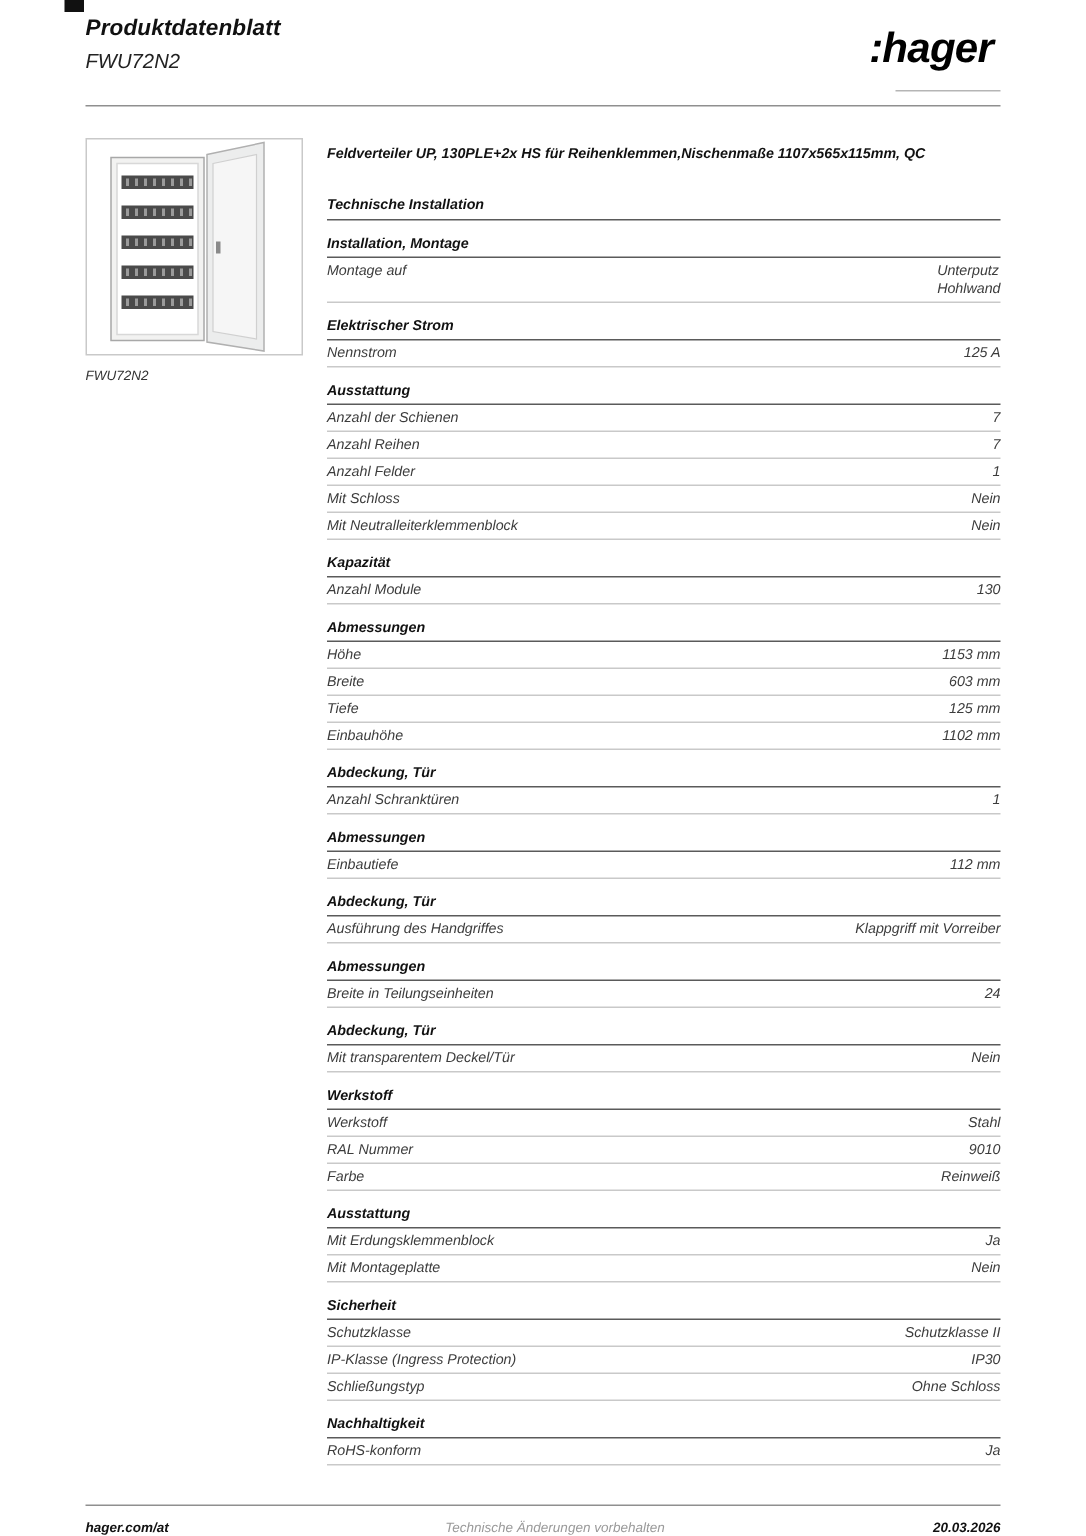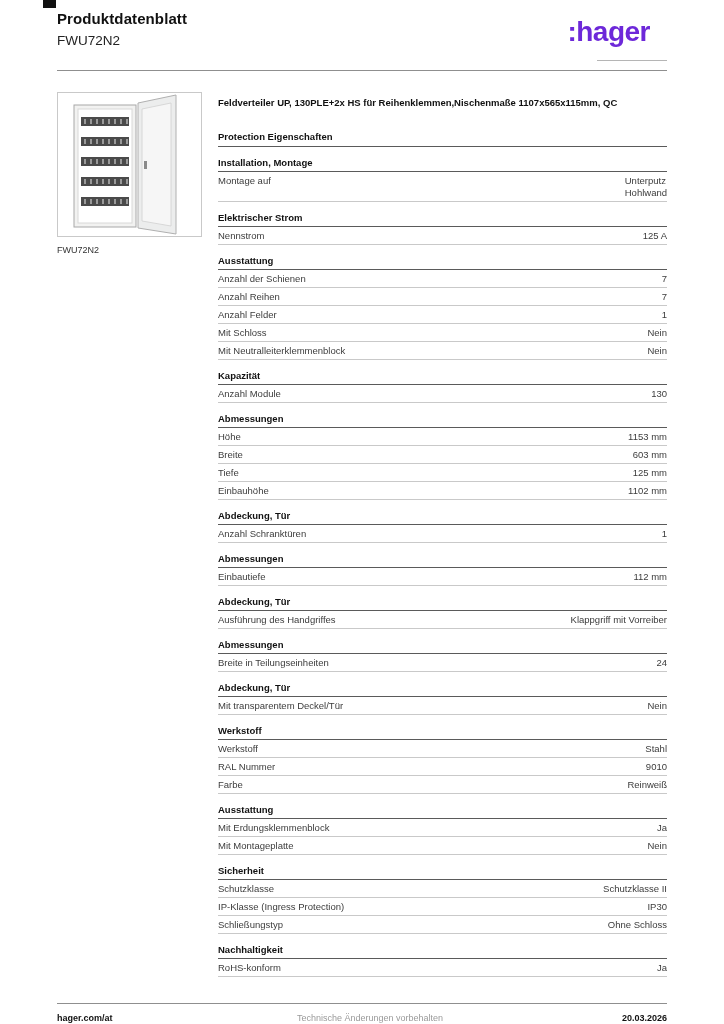--- a/index.html
+++ b/index.html
@@ -1,26 +1,26 @@
 <!DOCTYPE html>
 <html><head>
 <meta charset="utf-8">
 <style>
   * { margin: 0; padding: 0; box-sizing: border-box; }
   html, body { width: 724px; height: 1024px; background: #ffffff; font-family: "Liberation Sans", sans-serif; color: #1a1a1a; }
-  .page { position: relative; width: 724px; height: 1024px; background: #fff; overflow: hidden; }
+  .page { position: relative; width: 724px; height: 1024px; background: #fff; overflow: hidden; font-style: italic; }
 
   
   .corner-mark { position: absolute; left: 43px; top: 0; width: 13px; height: 8px; background: #111; }
 
   
   .header { position: absolute; left: 57px; top: 10px; width: 610px; }
   .doc-title { font-size: 15px; font-weight: bold; color: #111; letter-spacing: 0.1px; }
   .doc-subtitle { font-size: 13.5px; color: #222; margin-top: 6px; }
-  .logo { position: absolute; right: 17px; top: 8px; font-size: 28px; font-weight: bold; color: #6d28d9; letter-spacing: -0.5px; line-height: 1; }
+  .logo { position: absolute; right: 5px; top: 8px; font-size: 28px; font-weight: bold; color: #000000; letter-spacing: -0.5px; line-height: 1; }
   .logo-underline { position: absolute; right: 0; top: 50px; width: 70px; height: 1px; background: #b5b5b5; }
   .header-rule { position: absolute; left: 57px; top: 70px; width: 610px; height: 1px; background: #8f8f8f; }
 
   
   .content { position: absolute; left: 57px; top: 92px; width: 610px; }
 
   .left-col { position: absolute; left: 0; top: 0; width: 145px; }
   .product-image { width: 145px; height: 145px; border: 1px solid #c9c9c9; background: #fff; }
   .image-caption { margin-top: 8px; font-size: 9px; color: #333; }
 
@@ -117,21 +117,21 @@
           <polygon points="80,10 118,2 118,141 80,135" fill="#eceded" stroke="#b0b0b0" stroke-width="1"></polygon>
           <polygon points="84,16 113,10 113,133 84,128" fill="#f6f6f6" stroke="#d0d0d0" stroke-width="0.8"></polygon>
           <rect x="86" y="68" width="3" height="8" fill="#8a8a8a"></rect>
         </svg>
       </div>
       <div class="image-caption">FWU72N2</div>
     </div>
 
     <div class="right-col">
       <div class="description">Feldverteiler UP, 130PLE+2x HS für Reihenklemmen,Nischenmaße 1107x565x115mm, QC</div>
-      <div class="tech-heading">Protection Eigenschaften</div>
+      <div class="tech-heading">Technische Installation</div>
       <div>
           <div class="sec-title">Installation, Montage</div>
           <div class="row">
             <div class="lbl">Montage auf</div>
             <div class="val">
               <div>Unterputz</div>
               <div>Hohlwand</div>
             </div>
           </div>
           <div class="sec-title">Elektrischer Strom</div>

